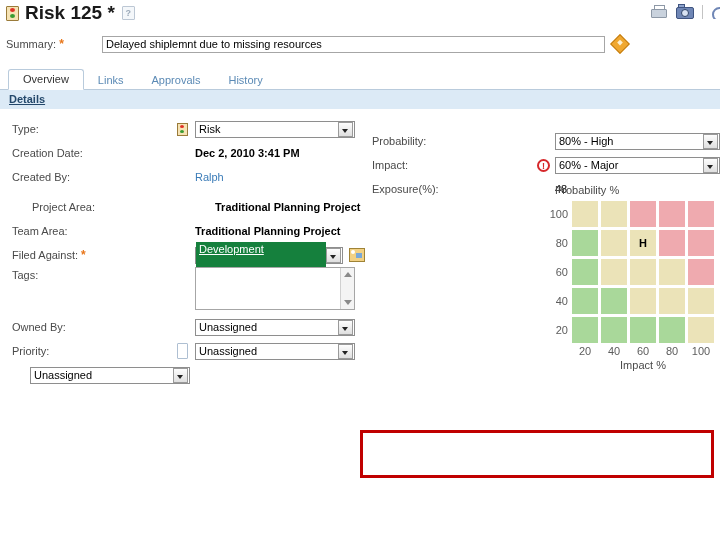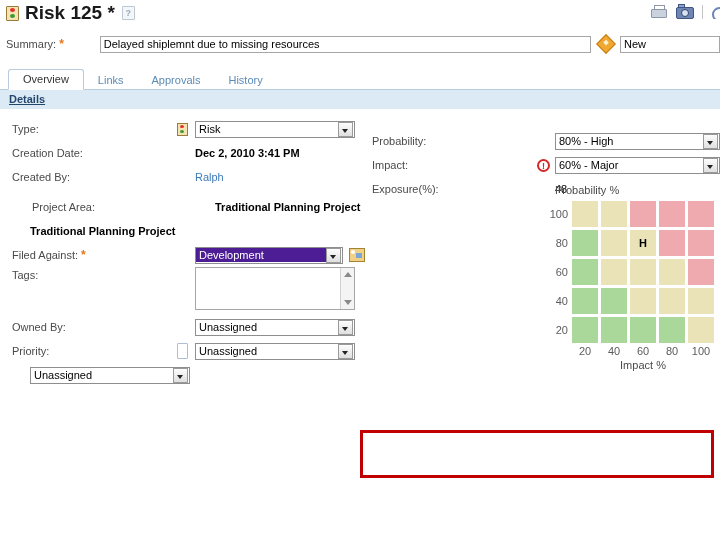--- a/index.html
+++ b/index.html
@@ -305,24 +305,25 @@
     content: "";
     position: absolute;
     left: 3px; top: 6px;
     border-left: 3.5px solid transparent;
     border-right: 3.5px solid transparent;
     border-top: 4px solid #222222;
   }
   .sel.w160 { width: 160px; }
   .sel.w168 { width: 168px; }
   .sel.selected .val {
-    background: #4c1d95;
+    background: #15803d;
     color: #ffffff;
-    height: 14px;
+    height: 27px;
     line-height: 15px;
+    text-decoration: underline;
   }
 
   .team-icon {
     width: 14px; height: 12px; margin-left: 6px;
     background: #f2d184;
     border: 1px solid #9f8336;
     position: relative; flex: none;
   }
   .team-icon::before {
     content: ""; position: absolute; left: 1px; top: 1px;
@@ -455,21 +456,20 @@
   </div>
 </div>
 
 <div class="summary-row">
   <div class="summary-label">
     <span>Summary:</span>
     <span class="req-star">*</span>
   </div>
   <input class="summary-input" type="text" value="Delayed shiplemnt due to missing resources" style="">
   <div class="state-diamond"></div>
-  <input class="state-input" type="text" value="New" style="">
 </div>
 
 <div class="tabs">
   <div class="tab active">Overview</div>
   <div class="tab">Links</div>
   <div class="tab">Approvals</div>
   <div class="tab">History</div>
 </div>
 
 <div class="section-bar">Details</div>
@@ -501,20 +501,21 @@
       <div class="f-link">Ralph</div>
     </div>
 
     <div class="field-row" style="margin-top:6px;margin-left:20px;">
       <div class="f-label">Project Area:</div>
       <div class="pre-icon"></div>
       <div class="f-static">Traditional Planning Project</div>
     </div>
 
     <div class="field-row">
+      <div class="f-label">Team Area:</div>
       <div class="pre-icon"></div>
       <div class="f-static">Traditional Planning Project</div>
     </div>
 
     <div class="field-row">
       <div class="f-label">
         <span>Filed Against:</span>
         <span class="req-star">*</span>
       </div>
       <div class="pre-icon"></div>

